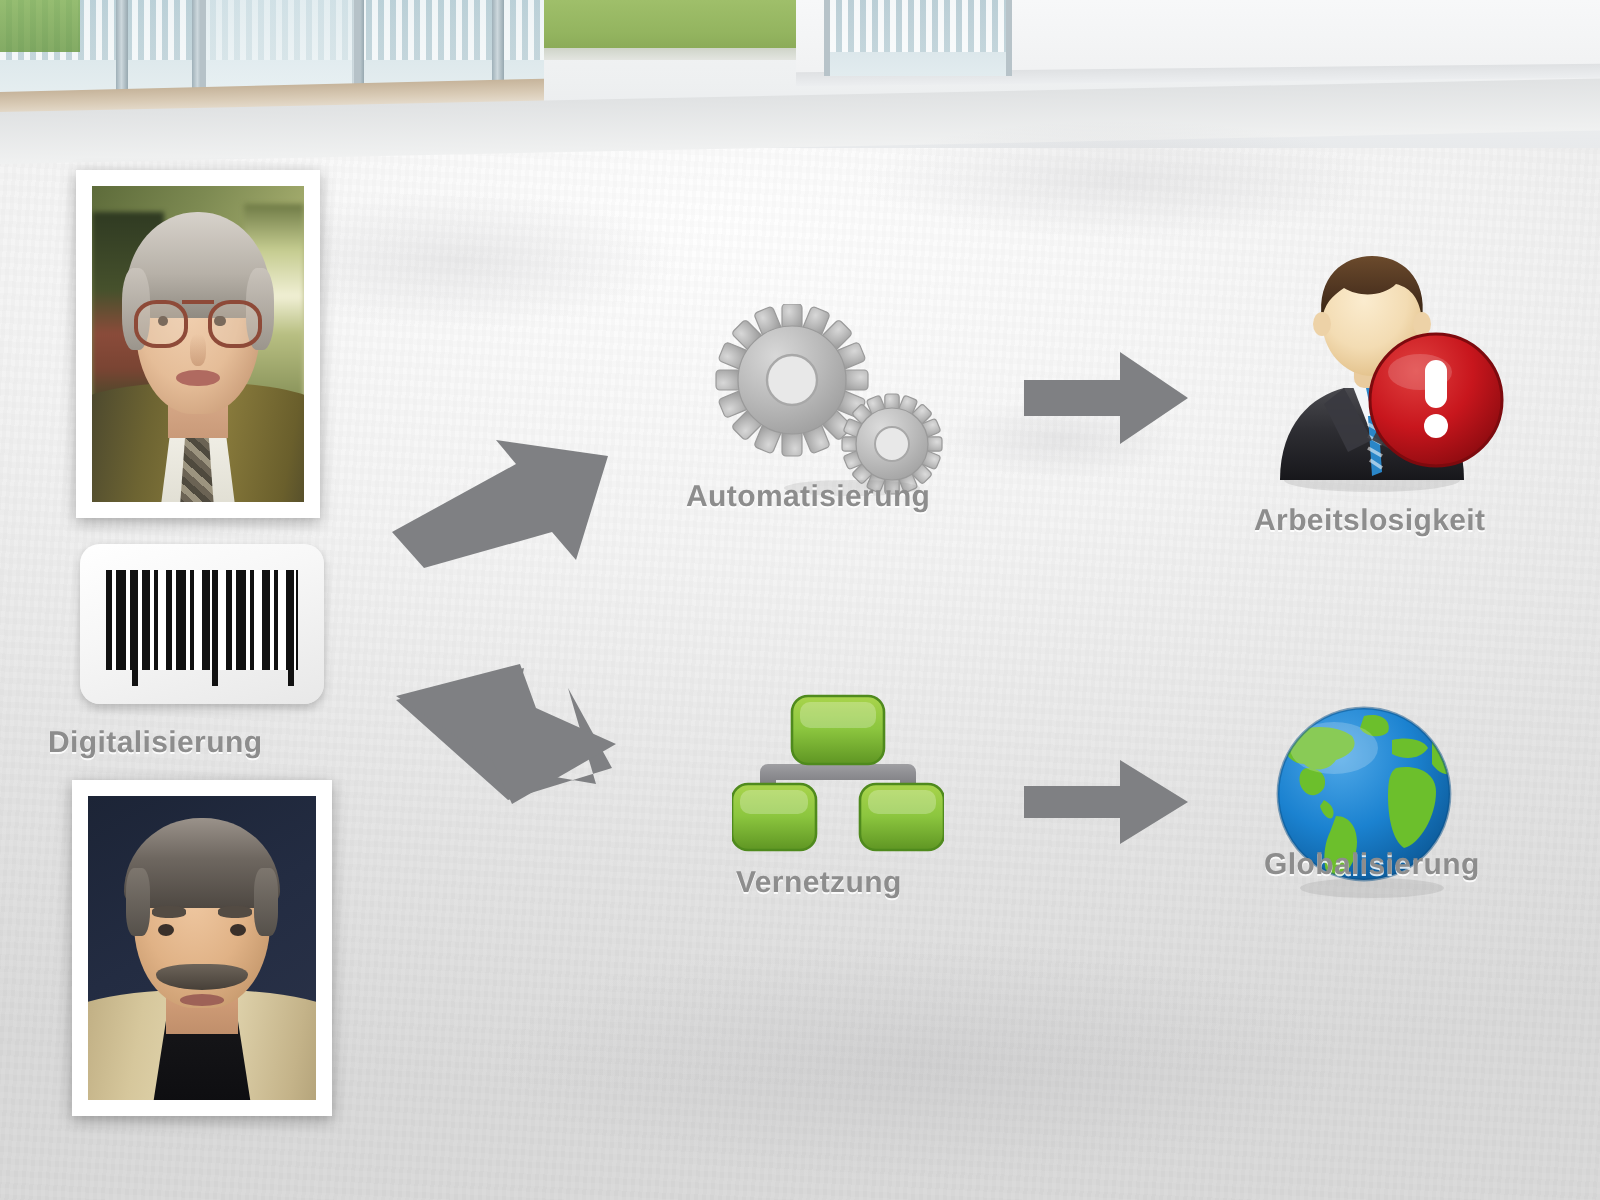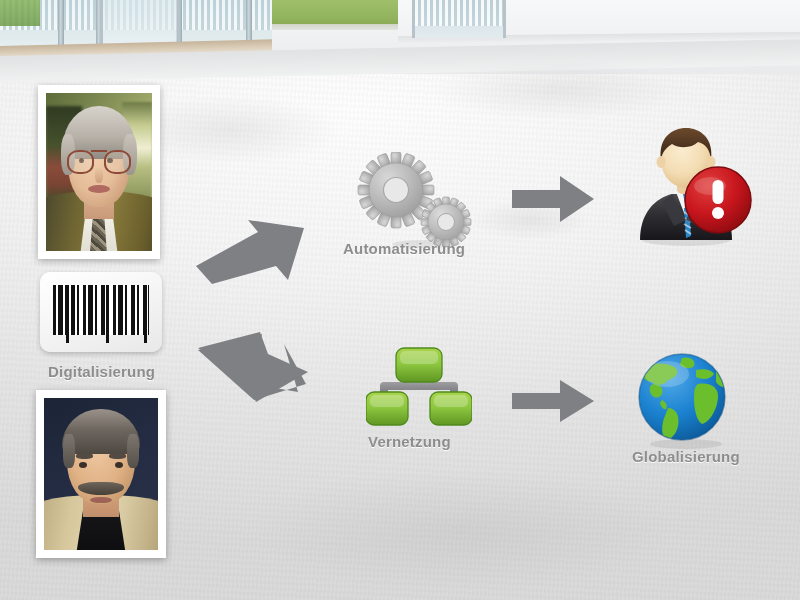--- a/index.html
+++ b/index.html
@@ -314,25 +314,25 @@
   .icon-label {
     position: absolute;
     font-family: "Liberation Sans", sans-serif;
     font-weight: bold;
     font-size: 15px;
     color: #8d8d8d;
     text-shadow: 0 1px 0 rgba(255,255,255,0.85);
     white-space: nowrap;
     letter-spacing: .2px;
   }
-  #label-digitalisierung { left: 48px;  top: 363px; }
+  #label-digitalisierung { left: 24px;  top: 363px; }
   #label-automatisierung { left: 343px; top: 240px; }
   #label-arbeitslosigkeit{ left: 627px; top: 252px; }
   #label-vernetzung      { left: 368px; top: 433px; }
-  #label-globalisierung  { left: 632px; top: 448px; }
+  #label-globalisierung  { left: 632px; top: 424px; }
 
   
   .heading {
     position: absolute;
     font-family: "Liberation Sans", sans-serif;
     font-weight: bold;
     font-size: 30px;
     color: #0b0b0b;
     white-space: nowrap;
     letter-spacing: -0.3px;
@@ -583,20 +583,21 @@
       <ellipse cx="83" cy="40" rx="4.5" ry="6" fill="#edd2a7"></ellipse>
 
       <g transform="translate(90,78)">
         <circle cx="0" cy="0" r="33" fill="url(#alertGrad)" stroke="#7d0a0e" stroke-width="1.5"></circle>
         <ellipse cx="-8" cy="-14" rx="16" ry="9" fill="#ffffff" opacity="0.17"></ellipse>
         <rect x="-5.5" y="-20" width="11" height="24" rx="5.5" fill="#ffffff"></rect>
         <circle cx="0" cy="13" r="6" fill="#ffffff"></circle>
       </g>
     </svg>
   </div>
+  <div class="icon-label" id="label-arbeitslosigkeit">Arbeitslosigkeit</div>
 
   <div id="icon-network">
     <svg width="106" height="82" viewBox="0 0 106 82" xmlns="http://www.w3.org/2000/svg">
       <defs>
         <linearGradient id="greenBox" x1="0" y1="0" x2="0" y2="1">
           <stop offset="0%" stop-color="#a9d44c"></stop>
           <stop offset="48%" stop-color="#8cc63f"></stop>
           <stop offset="100%" stop-color="#5f9623"></stop>
         </linearGradient>
         <linearGradient id="pipeGrad" x1="0" y1="0" x2="0" y2="1">

